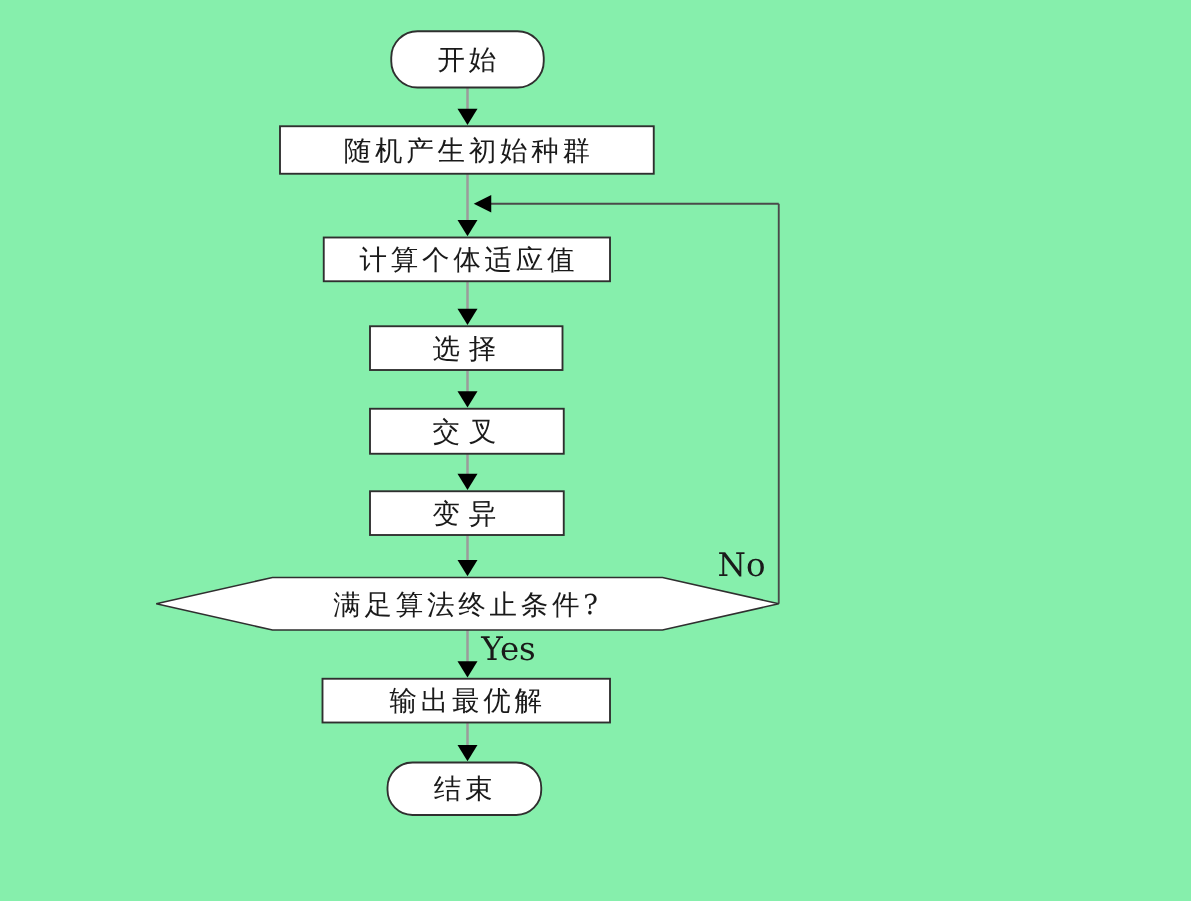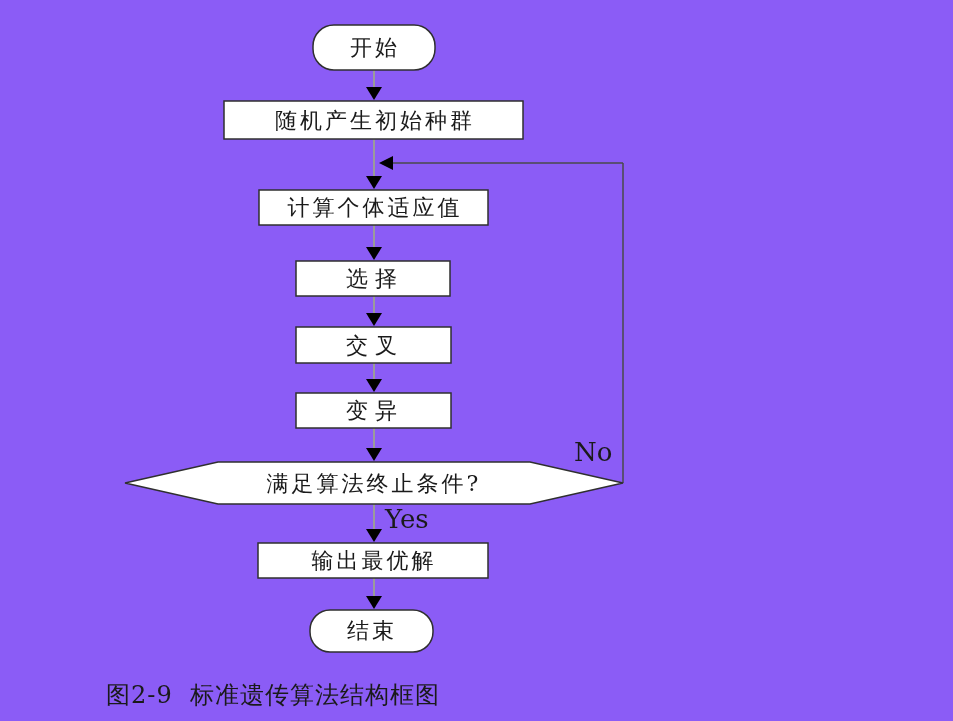--- a/index.html
+++ b/index.html
@@ -4,21 +4,21 @@
 <style>
   html, body {
     margin: 0;
     padding: 0;
     background: #ffffff;
   }
   .page {
     position: relative;
     width: 953px;
     height: 721px;
-    background: #8b5cf6;
+    background: #86efac;
     overflow: hidden;
     font-family: "DejaVu Serif", serif;
   }
   svg { display: block; }
 
   .shape {
     fill: #ffffff;
     stroke: #2f2f2f;
     stroke-width: 1.5;
   }
@@ -134,15 +134,14 @@
 
     <g>
       <rect class="shape" x="310" y="610" width="123" height="42" rx="20" ry="20"></rect>
       <text class="node-label" x="372" y="638">结束</text>
     </g>
 
     <text class="edge-label" x="385" y="528">Yes</text>
     <text class="edge-label" x="574" y="461">No</text>
   </svg>
 
-  <div class="caption">图2-9  标准遗传算法结构框图</div>
 
 </div>
 
 </body></html>

